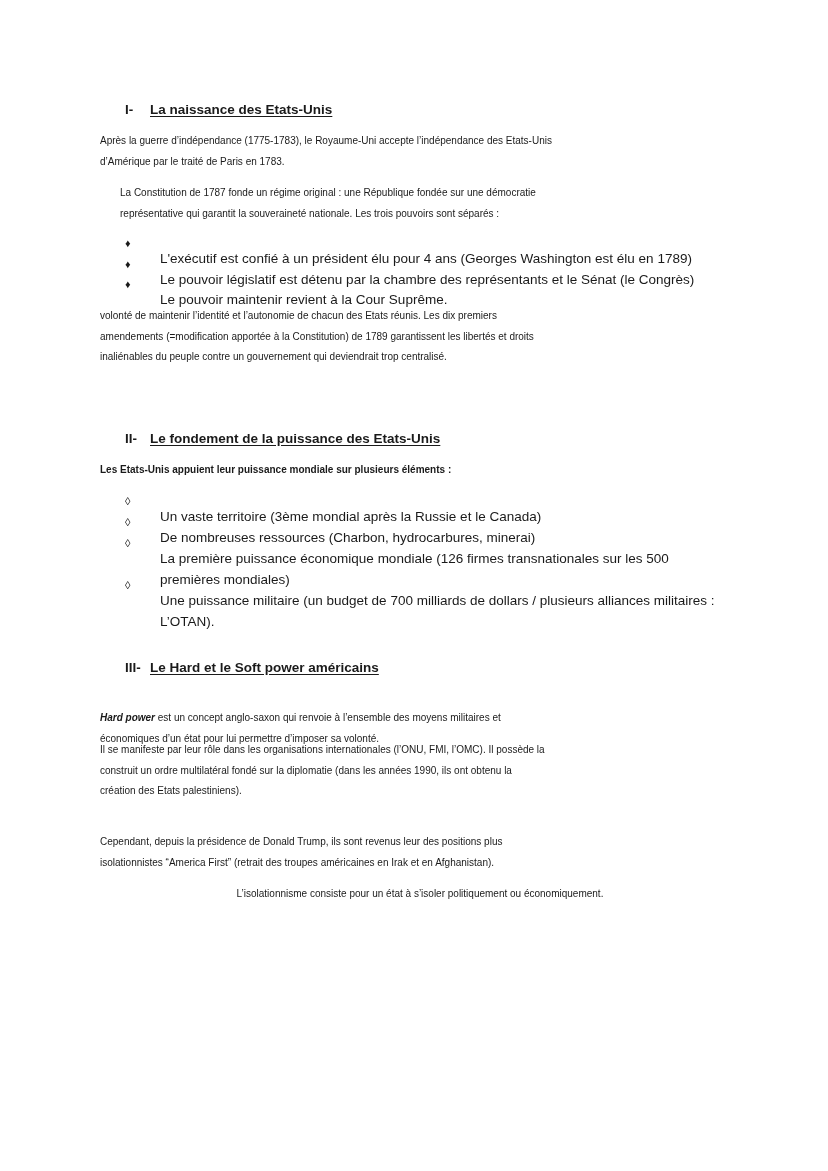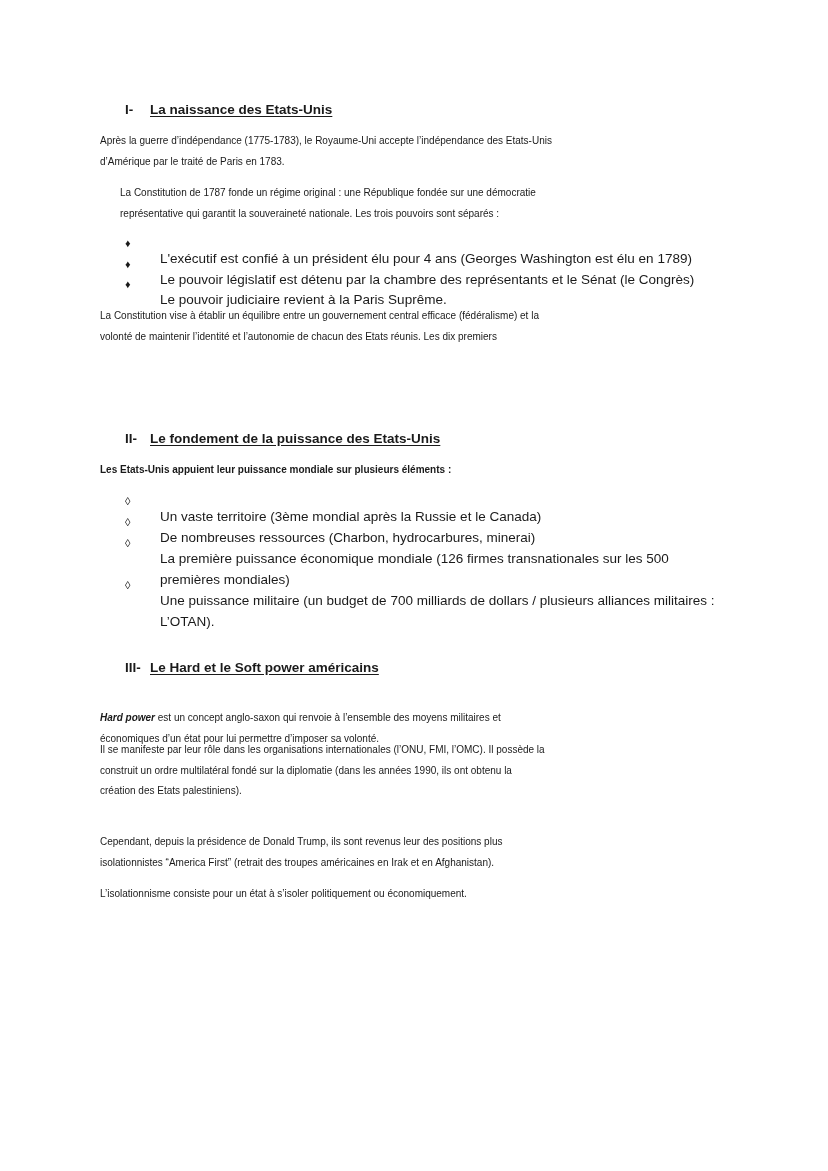--- a/index.html
+++ b/index.html
@@ -38,26 +38,27 @@
   <div class="li" style="top:233px;">
     <span class="bullet">♦</span>
     <span class="txt">L'exécutif est confié à un président élu pour 4 ans (Georges Washington est élu en 1789)</span>
   </div>
   <div class="li" style="top:254px;">
     <span class="bullet">♦</span>
     <span class="txt">Le pouvoir législatif est détenu par la chambre des représentants et le Sénat (le Congrès)</span>
   </div>
   <div class="li" style="top:274px;">
     <span class="bullet">♦</span>
-    <span class="txt">Le pouvoir judiciaire revient à la Paris Suprême.</span>
+    <span class="txt">Le pouvoir maintenir revient à la Cour Suprême.</span>
   </div>
 
   <div class="p" style="top:306px;">
-    <span class="line">La Constitution vise à établir un équilibre entre un gouvernement central efficace (fédéralisme) et la</span>
     <span class="line">volonté de maintenir l’identité et l’autonomie de chacun des Etats réunis. Les dix premiers</span>
+    <span class="line">amendements (=modification apportée à la Constitution) de 1789 garantissent les libertés et droits</span>
+    <span class="line">inaliénables du peuple contre un gouvernement qui deviendrait trop centralisé.</span>
   </div>
 
   <div class="h" style="top:431px;">
     <span class="num">II-</span><span class="title">Le fondement de la puissance des Etats-Unis</span>
   </div>
 
   <div class="p" style="top:460px;font-weight:bold;">
     <span class="line">Les Etats-Unis appuient leur puissance mondiale sur plusieurs éléments :</span>
   </div>
 
@@ -97,17 +98,17 @@
     <span class="line">Il se manifeste par leur rôle dans les organisations internationales (l’ONU, FMI, l’OMC). Il possède la</span>
     <span class="line">construit un ordre multilatéral fondé sur la diplomatie (dans les années 1990, ils ont obtenu la</span>
     <span class="line">création des Etats palestiniens).</span>
   </div>
 
   <div class="p" style="top:832px;">
     <span class="line">Cependant, depuis la présidence de Donald Trump, ils sont revenus leur des positions plus</span>
     <span class="line">isolationnistes “America First” (retrait des troupes américaines en Irak et en Afghanistan).</span>
   </div>
 
-  <div class="p" style="top:884px;">
+  <div class="p" style="top:884px;text-align:center;">
     <span class="line">L’isolationnisme consiste pour un état à s’isoler politiquement ou économiquement.</span>
   </div>
 
 </div>
 
 </body></html>

